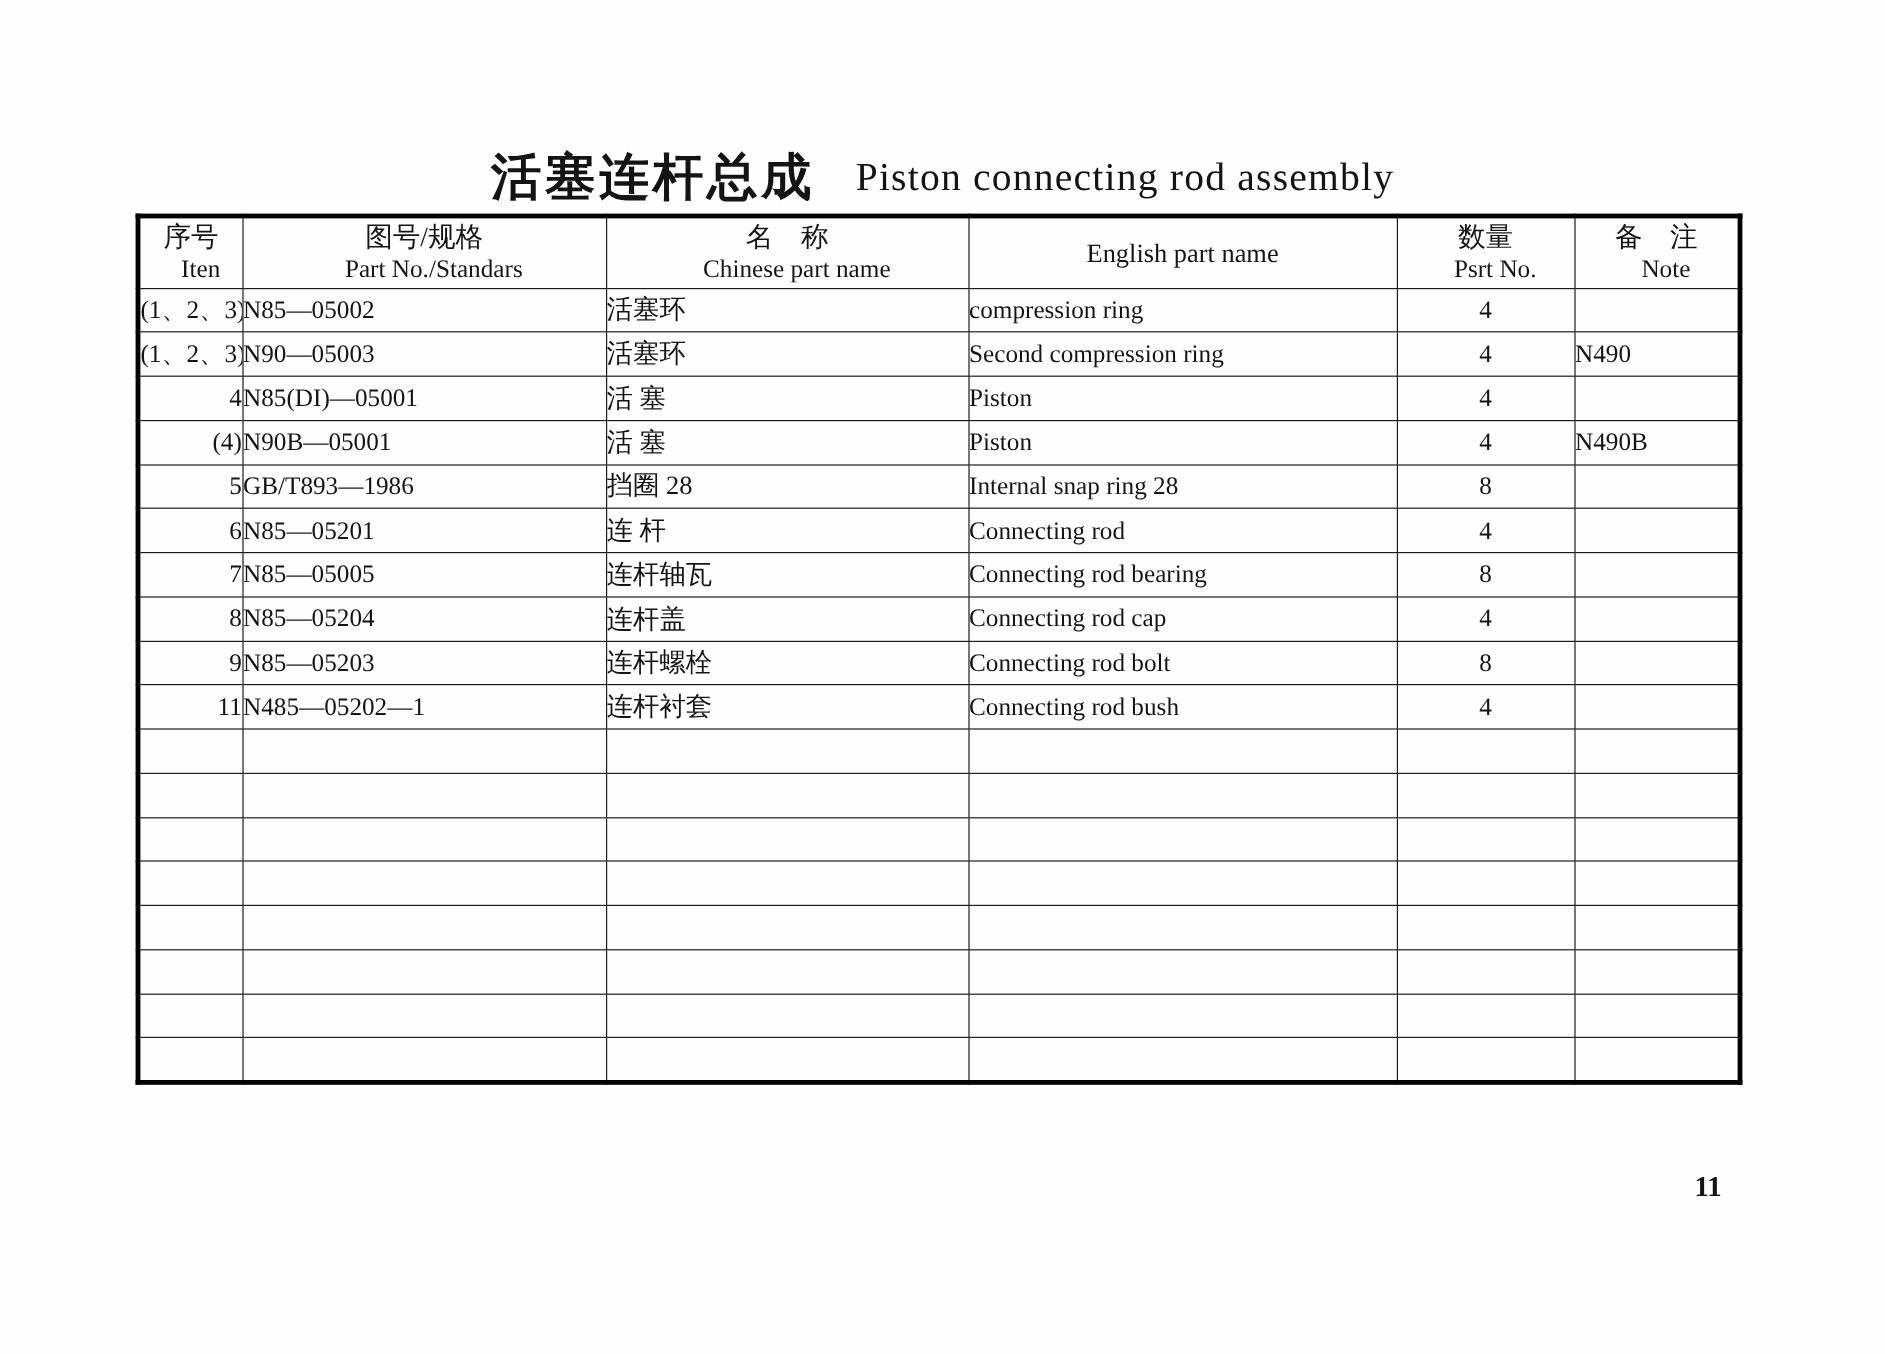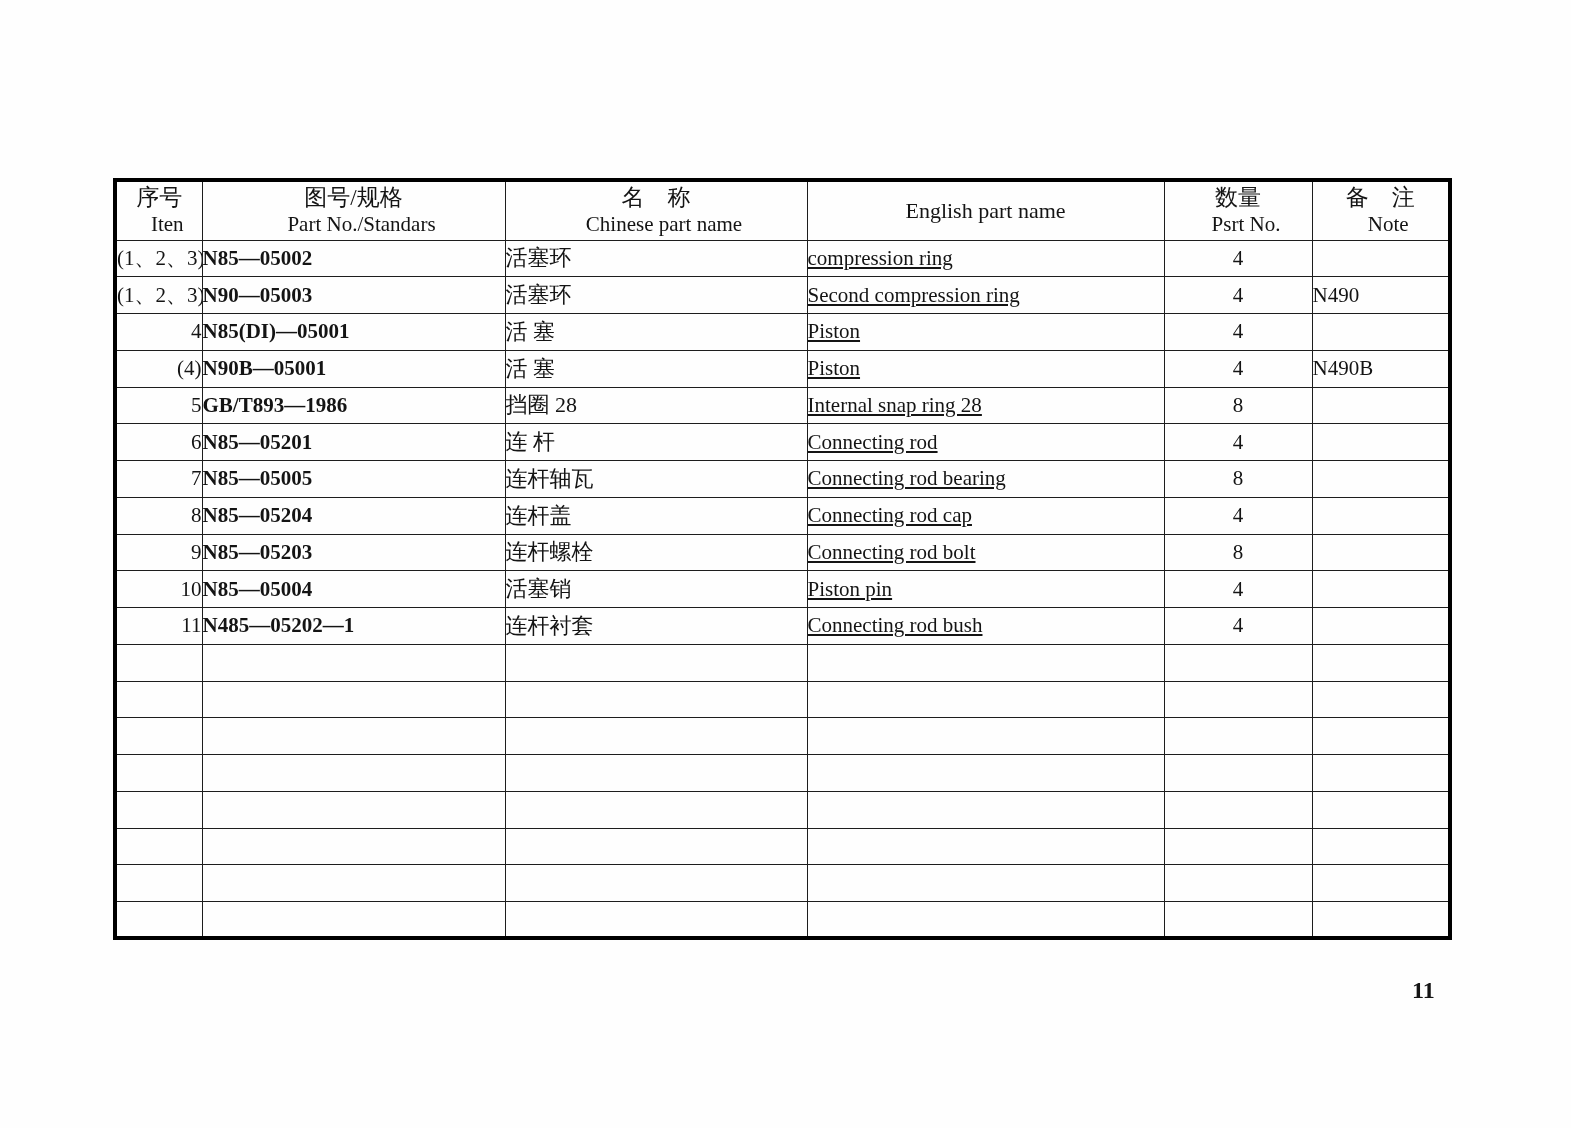--- a/index.html
+++ b/index.html
@@ -66,38 +66,41 @@
     font-size: 21px;
     font-weight: normal;
     line-height: 1.2;
     margin-left: 16px;
   }
   th.h-single {
     font-size: 22px;
     font-weight: normal;
   }
   td.c-item  { text-align: right; font-size: 21px; }
-  td.c-part  { text-align: left; font-size: 21px; padding-left: 13px; font-weight: bold; }
+  td.c-part  { text-align: left; font-size: 21px; padding-left: 13px; }
   td.c-zh    { text-align: left; font-size: 22px; padding-left: 13px; }
-  td.c-en    { text-align: left; font-size: 21px; padding-left: 13px; text-decoration: underline; }
+  td.c-en    { text-align: left; font-size: 21px; padding-left: 13px; }
   td.c-qty   { text-align: center; font-size: 21px; }
   td.c-note  { text-align: left; font-size: 21px; }
   .page-number {
     position: absolute;
     left: 1412px;
     top: 977px;
     font-size: 24px;
     font-weight: bold;
   }
 </style>
 </head>
 <body>
 
 <div class="page">
 
+  <div class="title-block">
+    <span class="title-zh">活塞连杆总成</span><span class="title-en">Piston connecting rod assembly</span>
+  </div>
 
   <table class="parts">
     <colgroup>
       <col style="width:87px">
       <col style="width:303px">
       <col style="width:302px">
       <col style="width:357px">
       <col style="width:148px">
       <col style="width:138px">
     </colgroup>
@@ -193,28 +196,20 @@
       </tr>
       <tr class="data-row">
         <td class="c-item">9</td>
         <td class="c-part">N85—05203</td>
         <td class="c-zh">连杆螺栓</td>
         <td class="c-en">Connecting rod bolt</td>
         <td class="c-qty">8</td>
         <td class="c-note"></td>
       </tr>
       <tr class="data-row">
-        <td class="c-item">10</td>
-        <td class="c-part">N85—05004</td>
-        <td class="c-zh">活塞销</td>
-        <td class="c-en">Piston pin</td>
-        <td class="c-qty">4</td>
-        <td class="c-note"></td>
-      </tr>
-      <tr class="data-row">
         <td class="c-item">11</td>
         <td class="c-part">N485—05202—1</td>
         <td class="c-zh">连杆衬套</td>
         <td class="c-en">Connecting rod bush</td>
         <td class="c-qty">4</td>
         <td class="c-note"></td>
       </tr>
     <tr class="empty-row">
           <td class="c-item"></td>
           <td class="c-part"></td>

